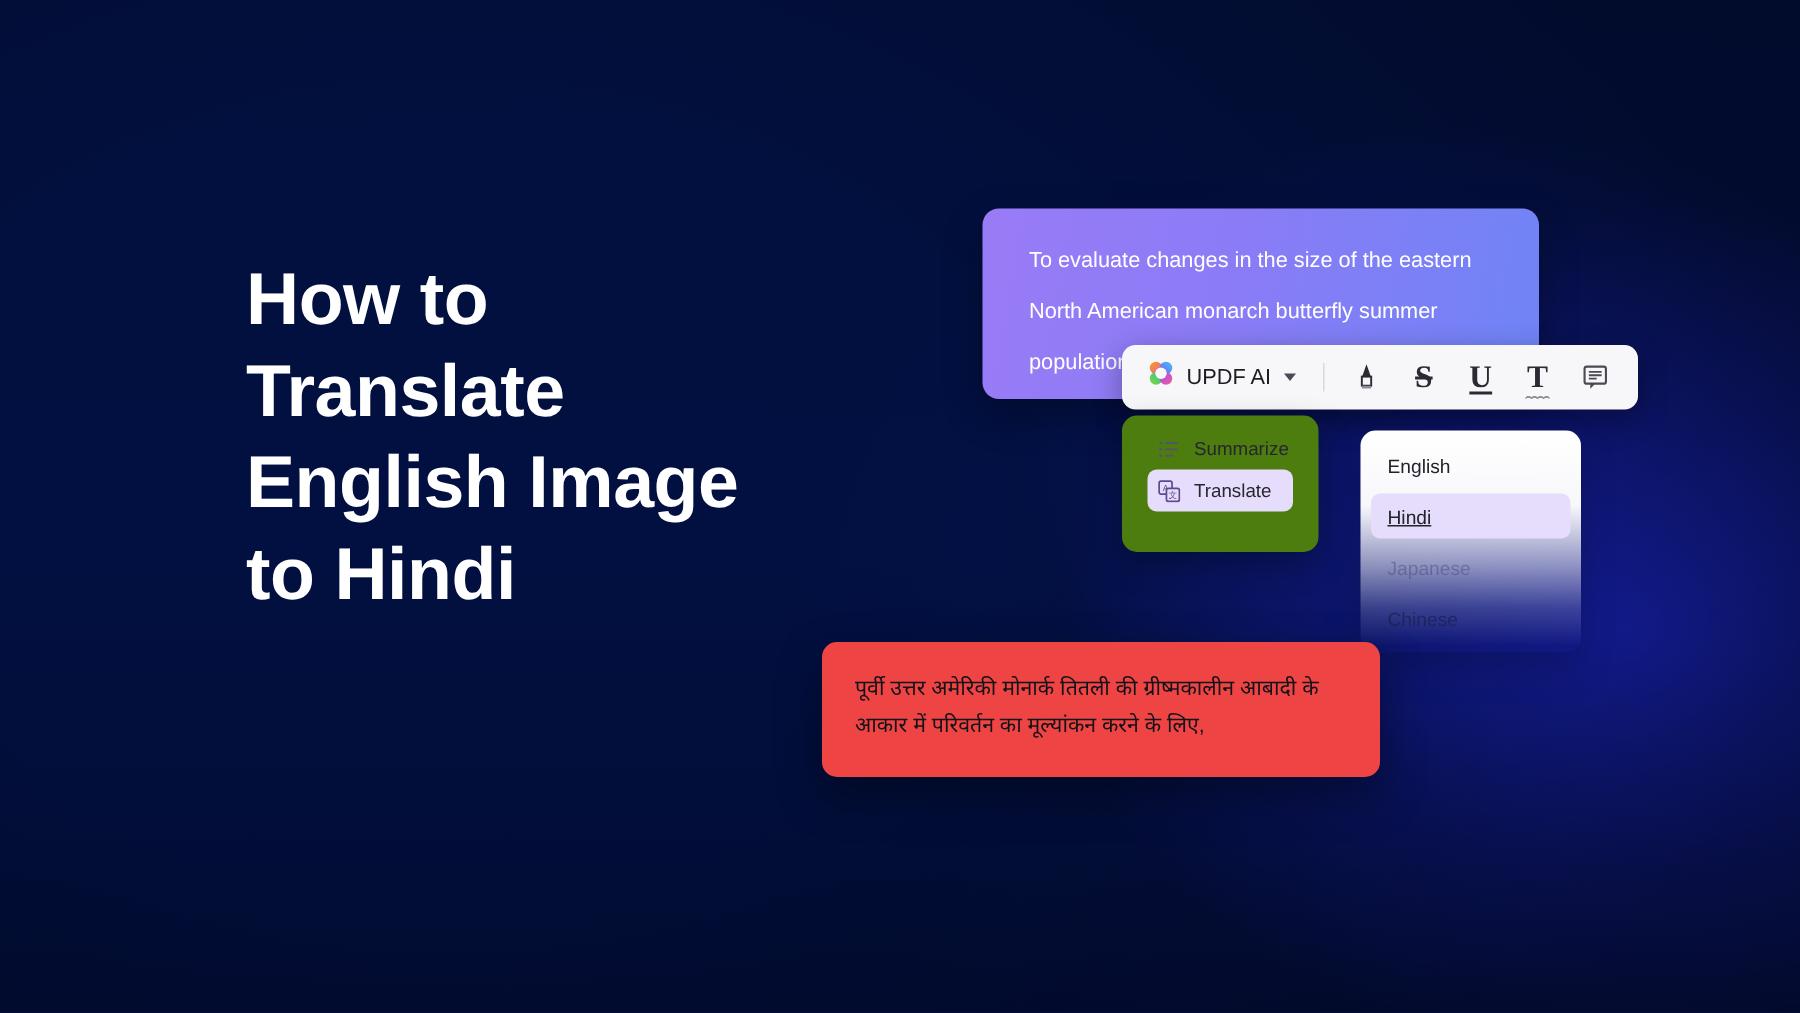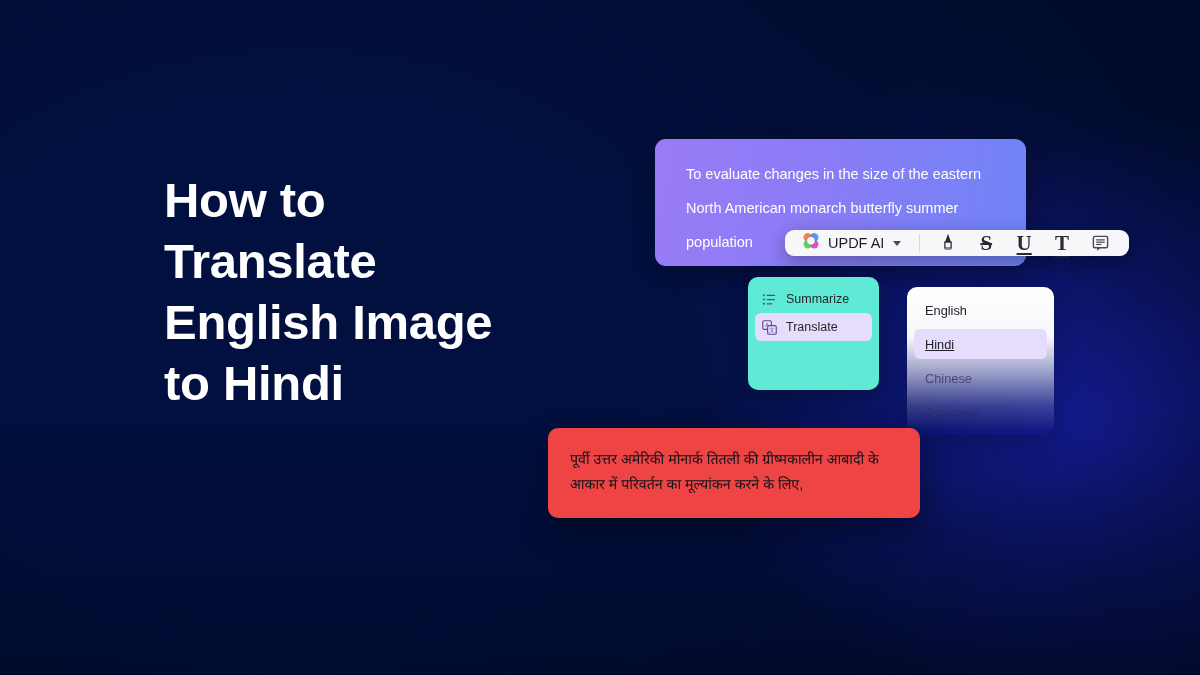--- a/index.html
+++ b/index.html
@@ -47,27 +47,26 @@
   #source-card .txt{
     position:absolute; left:31px; top:18px; width:330px;
     color:#ffffff;
     font-size:14.5px;
     line-height:34px;
     font-weight:400;
   }
 
   
   #toolbar{
-    position:absolute; left:748px; top:230px; width:344px; height:26px;
+    position:absolute; left:748px; top:230px; width:344px; height:43px;
     background:#f7f7fa;
     border-radius:9px;
     box-shadow:0 6px 20px rgba(0,0,0,0.33);
     display:flex; align-items:center;
     padding:0 10px;
-    margin-left:37px;
   }
   #toolbar .ai-btn{
     display:flex; align-items:center; gap:7px;
     padding:4px 6px; border-radius:6px; cursor:pointer;
   }
   #toolbar .ai-label{
     font-size:14.5px; color:#1d1d24; font-weight:400; white-space:nowrap;
   }
   #toolbar .caret{
     width:0;height:0;border-left:4px solid transparent;border-right:4px solid transparent;
@@ -89,24 +88,24 @@
   .glyph-under{ text-decoration:underline; text-underline-offset:3px; }
   .glyph-squig::after{
     content:""; position:absolute; left:-1px; right:-1px; bottom:-5px; height:4px;
     background:
       radial-gradient(circle at 2px 4px, transparent 2px, #2a2a32 2px, #2a2a32 2.7px, transparent 2.8px);
     background-size:4px 4px;
   }
 
   
   #ai-menu{
-    position:absolute; left:748px; top:277px; width:131px; height:113px;
-    background:#5eead4; border-radius:10px;
+    position:absolute; left:748px; top:277px; width:131px; height:91px;
+    background:#4d7c0f; border-radius:10px;
     box-shadow:0 8px 22px rgba(0,0,0,0.30);
-    padding:8px 7px;
+    padding:8px 17px;
   }
   #ai-menu .row{
     display:flex; align-items:center; gap:9px;
     height:28px; padding:0 7px; border-radius:6px; cursor:pointer;
   }
   #ai-menu .row.active{ background:#e6dcfb; }
   #ai-menu .row .lbl{ font-size:12.5px; color:#26262e; }
   #ai-menu .ico{ width:15px; height:15px; display:block; flex:none; }
 
   
@@ -246,23 +245,23 @@
 
 </div>
 
 <div id="lang-panel">
   <div class="opt">
     <span>English</span>
   </div>
   <div class="opt sel">
     <span>Hindi</span>
   </div>
+  <div class="opt dim2">
+    <span>Japanese</span>
+  </div>
   <div class="opt dim1">
     <span>Chinese</span>
   </div>
-  <div class="opt dim2">
-    <span>Japanese</span>
-  </div>
 </div>
 
 <div id="result-card">
   <div class="txt">पूर्वी उत्तर अमेरिकी मोनार्क तितली की ग्रीष्मकालीन आबादी के आकार में परिवर्तन का मूल्यांकन करने के लिए,</div>
 </div>
 
 </body></html>

